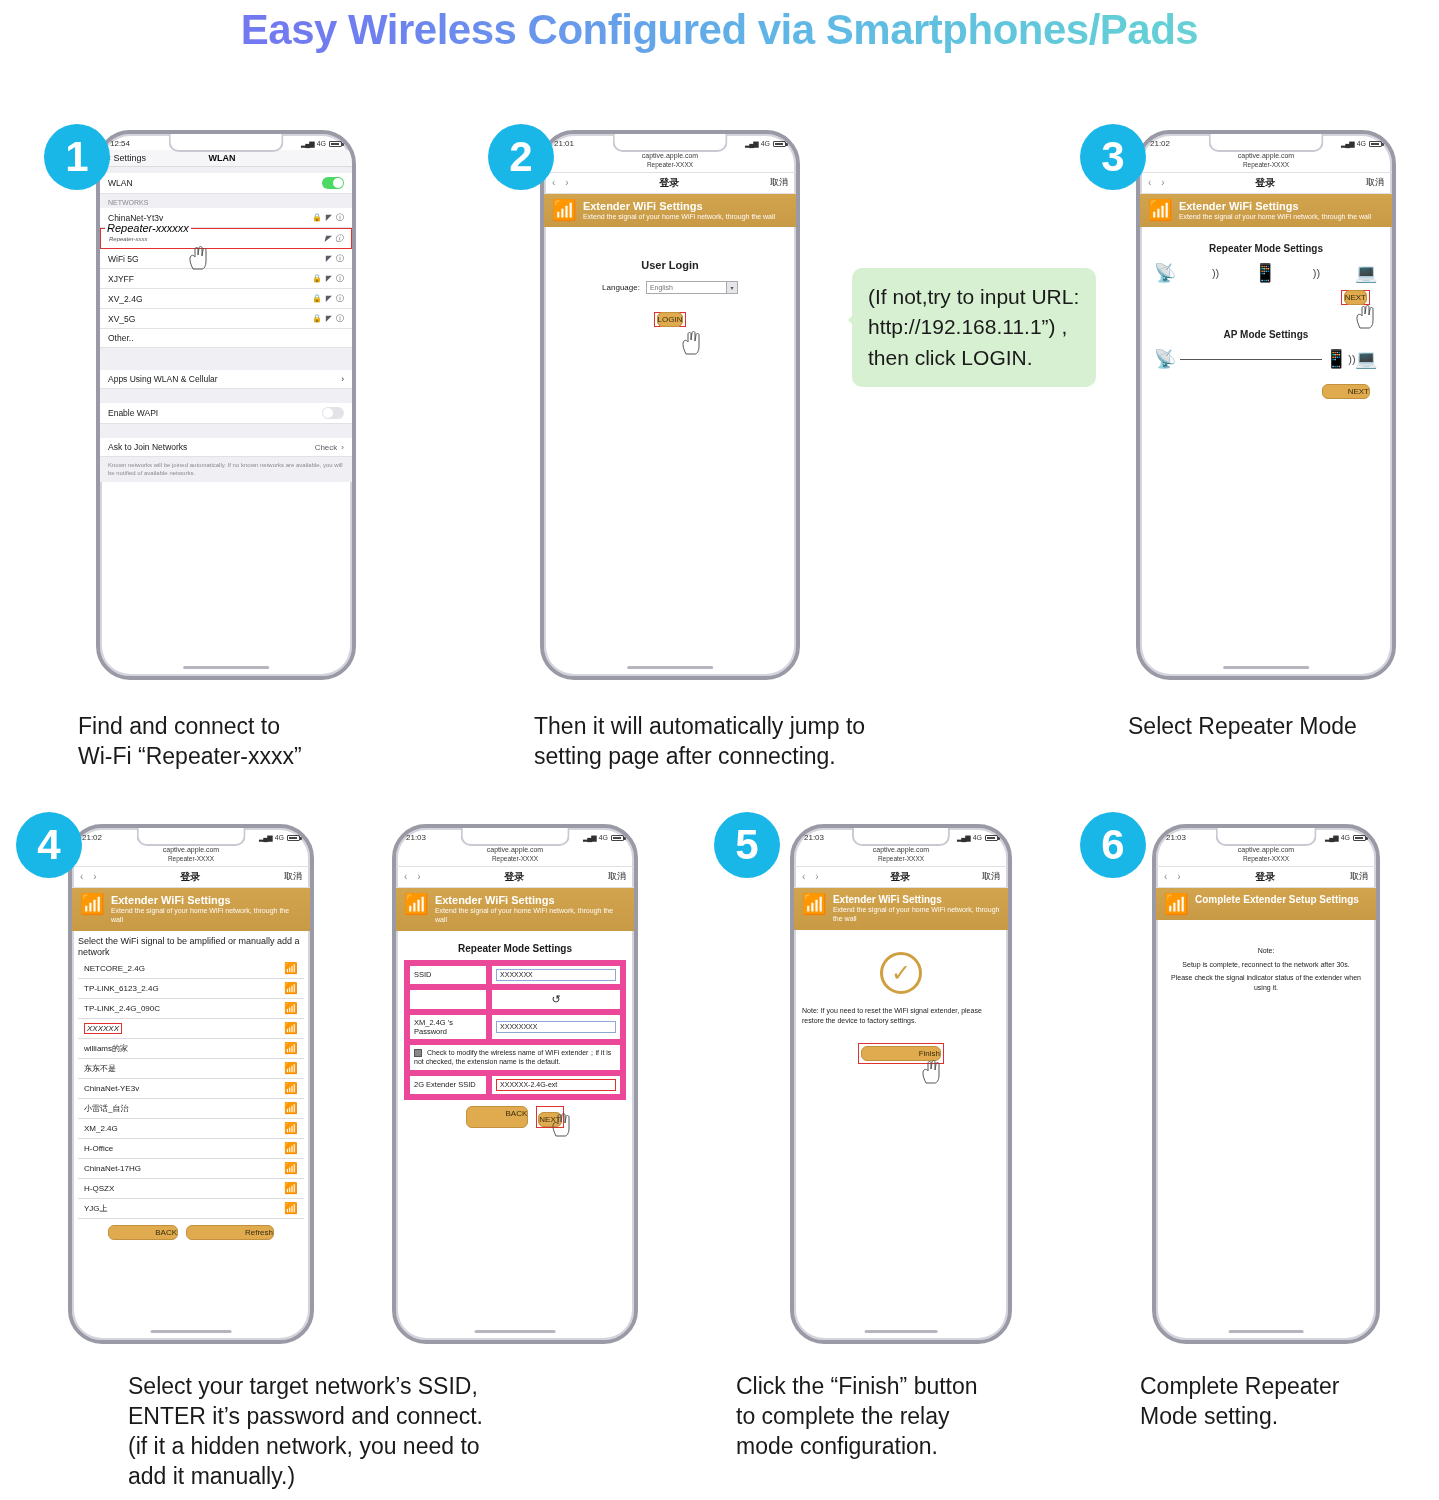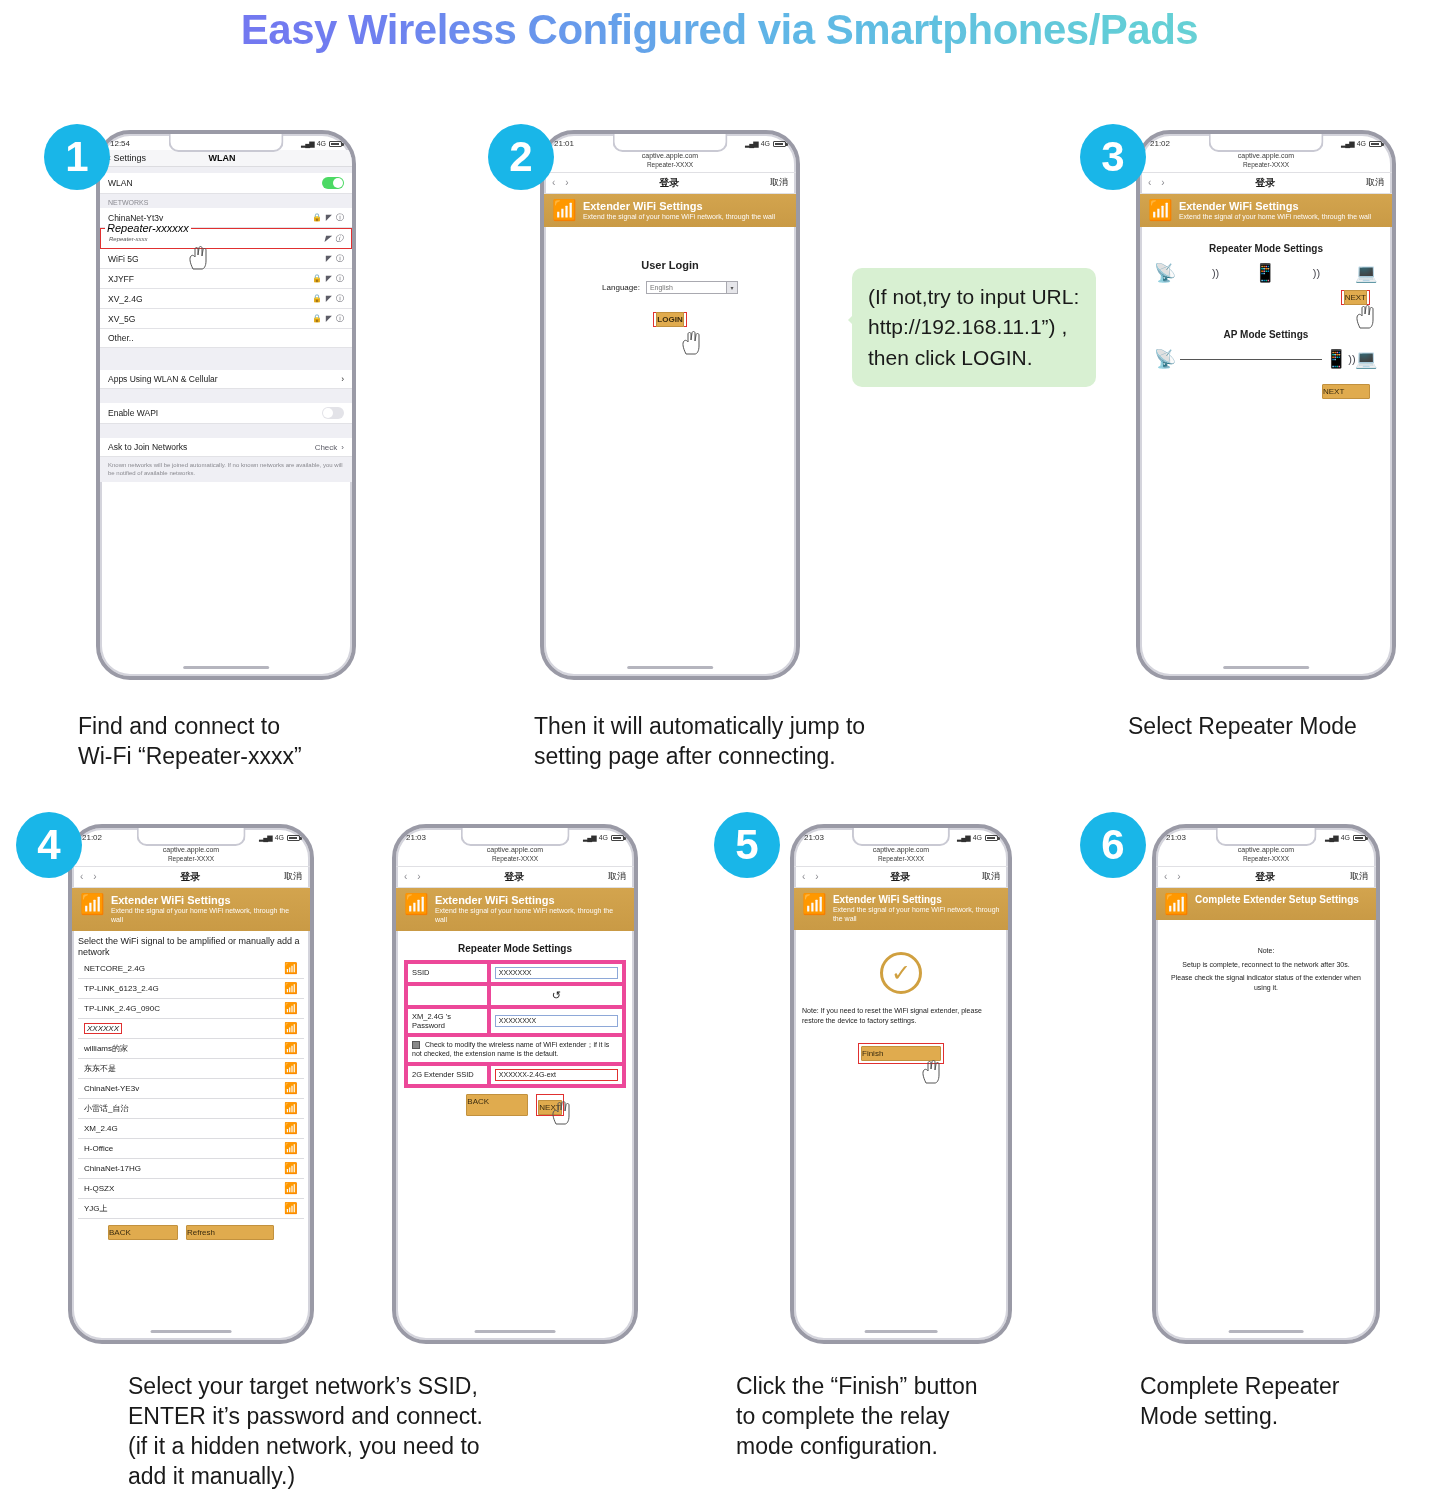--- a/index.html
+++ b/index.html
@@ -117,36 +117,36 @@
   .login-title { font-weight:bold; font-size:11px; text-align:center; margin:26px 0 10px; }
   .field-row { display:flex; align-items:center; gap:6px; justify-content:center; font-size:8px; }
   .select {
     border:1px solid #a9a9b0; background:#fff; width:92px; height:13px;
     font-size:7px; color:#777; display:flex; align-items:center; padding:0 3px; position:relative;
   }
   .select .caret { position:absolute; right:0; top:0; bottom:0; width:11px; background:#e6e6ea; border-left:1px solid #a9a9b0;
      display:flex;align-items:center;justify-content:center;font-size:6px;color:#555;}
   .btn-amber {
     background:#e0ab4e; border:1px solid #c2913e; color:#3a2c10; font-size:8px;
-    padding:2px 0; text-align:left; width:62px; border-radius:1px;
+    padding:2px 0; text-align:right; width:62px; border-radius:6px;
   }
   .hl-wrap { border:1.5px solid #e03030; padding:2px; display:inline-block; }
   .hand {
     position:absolute; width:22px; height:26px; pointer-events:none;
   }
   .hand svg { width:100%; height:100%; }
 
   .sec-title { text-align:center; font-weight:bold; font-size:10px; margin:10px 0 8px; }
   .mode-row { display:flex; align-items:center; justify-content:space-between; padding:0 6px; }
   .dev { font-size:18px; color:#4a4a52; }
   .waves { font-size:11px; color:#4a4a52; }
   .next-wrap { text-align:right; padding-right:14px; margin-top:6px; }
 
   table.form { width:100%; border-collapse:collapse; font-size:7.5px; }
-  table.form td { border:4px solid #ec4899; padding:3px 4px; vertical-align:middle; }
+  table.form td { border:6px solid #ec4899; padding:3px 4px; vertical-align:middle; }
   .inp { border:1px solid #8ea8d8; height:12px; font-size:7px; display:flex; align-items:center; padding:0 3px; background:#fff;}
   .inp.red { border:1.5px solid #e03030; }
 
   .ssid-list .srow {
     display:flex; align-items:center; justify-content:space-between;
     border-bottom:1px solid #dcdce0; padding:3px 6px; font-size:8px;
   }
   .ssid-list .srow .wifi { font-size:11px; color:#2a2a2a; }
   .bottom-btns { display:flex; gap:8px; justify-content:center; margin-top:6px; }
 
@@ -335,21 +335,21 @@
     </div>
     <div class="page-body">
       <div class="login-title">User Login</div>
       <div class="field-row">
         <span>Language:</span>
         <span class="select">
           <span>English</span>
           <span class="caret">▾</span>
         </span>
       </div>
-      <div style="text-align:center;margin-top:18px;position:relative;font-weight:bold;">
+      <div style="text-align:center;margin-top:18px;position:relative;">
         <span class="hl-wrap">
           <span class="btn-amber">LOGIN</span>
         </span>
         <span class="hand" style="left:128px; top:18px;">
           <svg viewBox="0 0 22 26">
               <path d="M6 24 C3 18 2 13 4 11 C6 9 8 12 8 12 L8 4 C8 2 11 2 11 4 L11 10 L12 3 C12 1 15 1 15 3 L15 11 L16 5 C16 3 19 3 19 5 L19 16 C19 21 17 24 15 24 Z" fill="none" stroke="#555" stroke-width="1"></path>
             </svg>
         </span>
       </div>
     </div>

